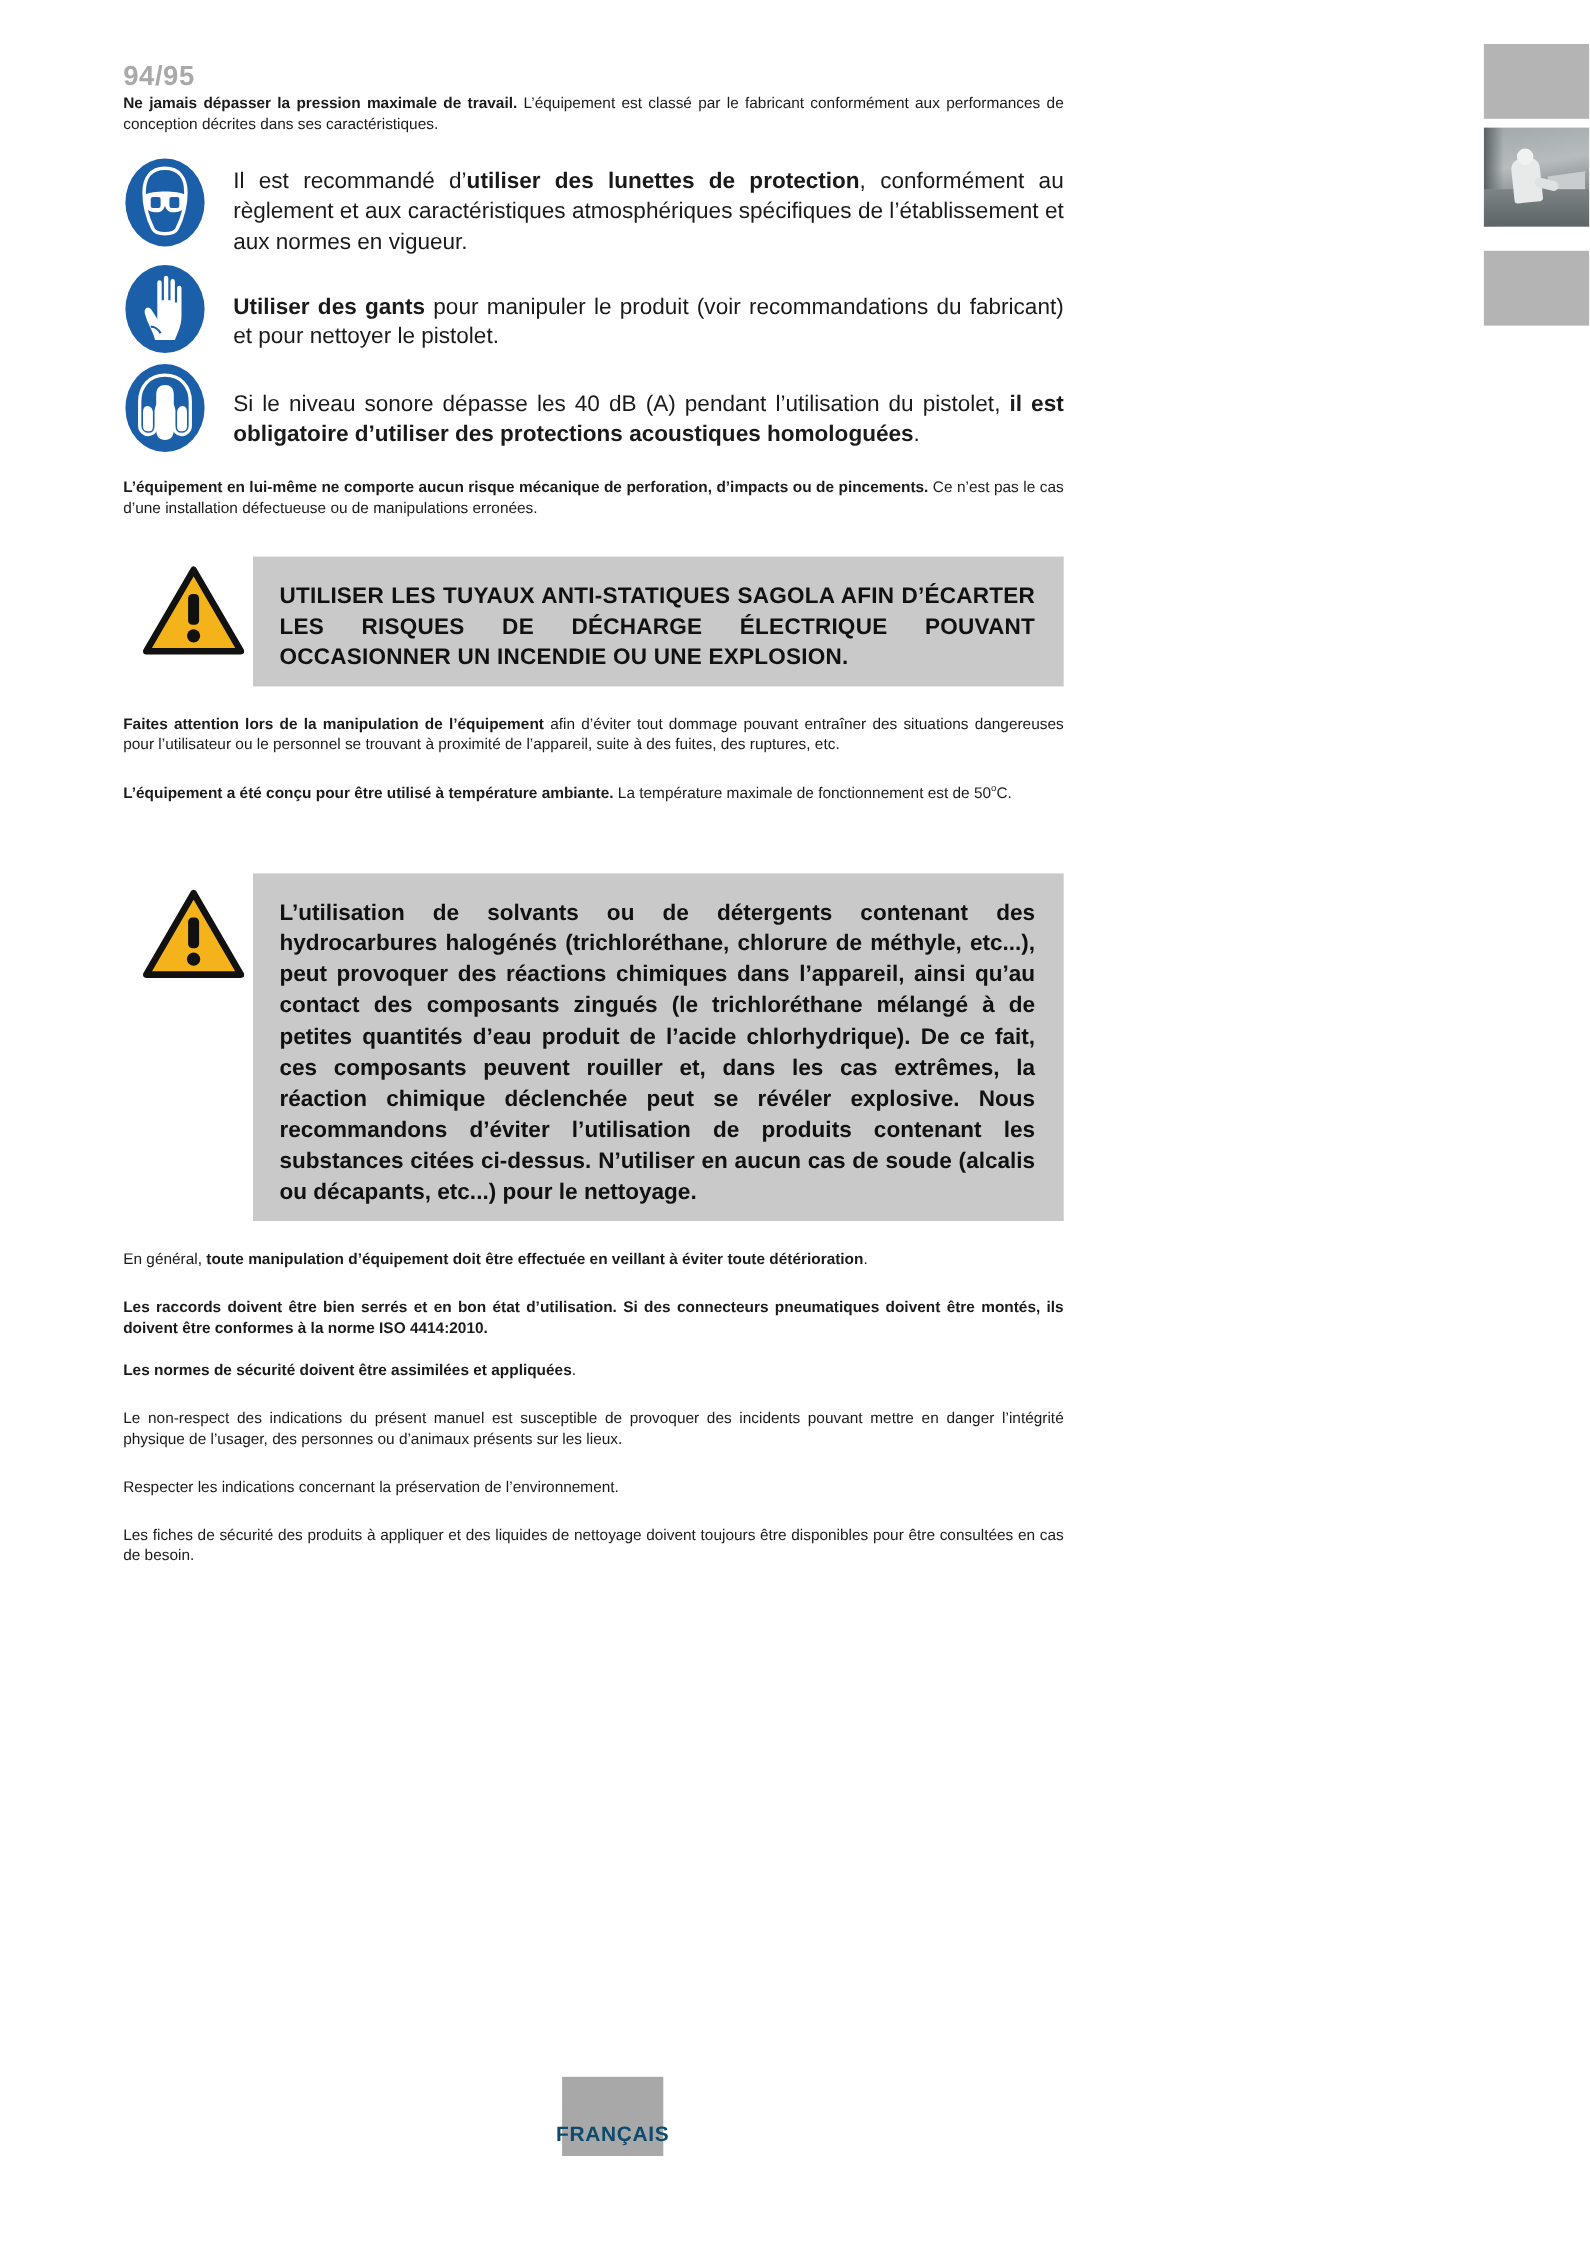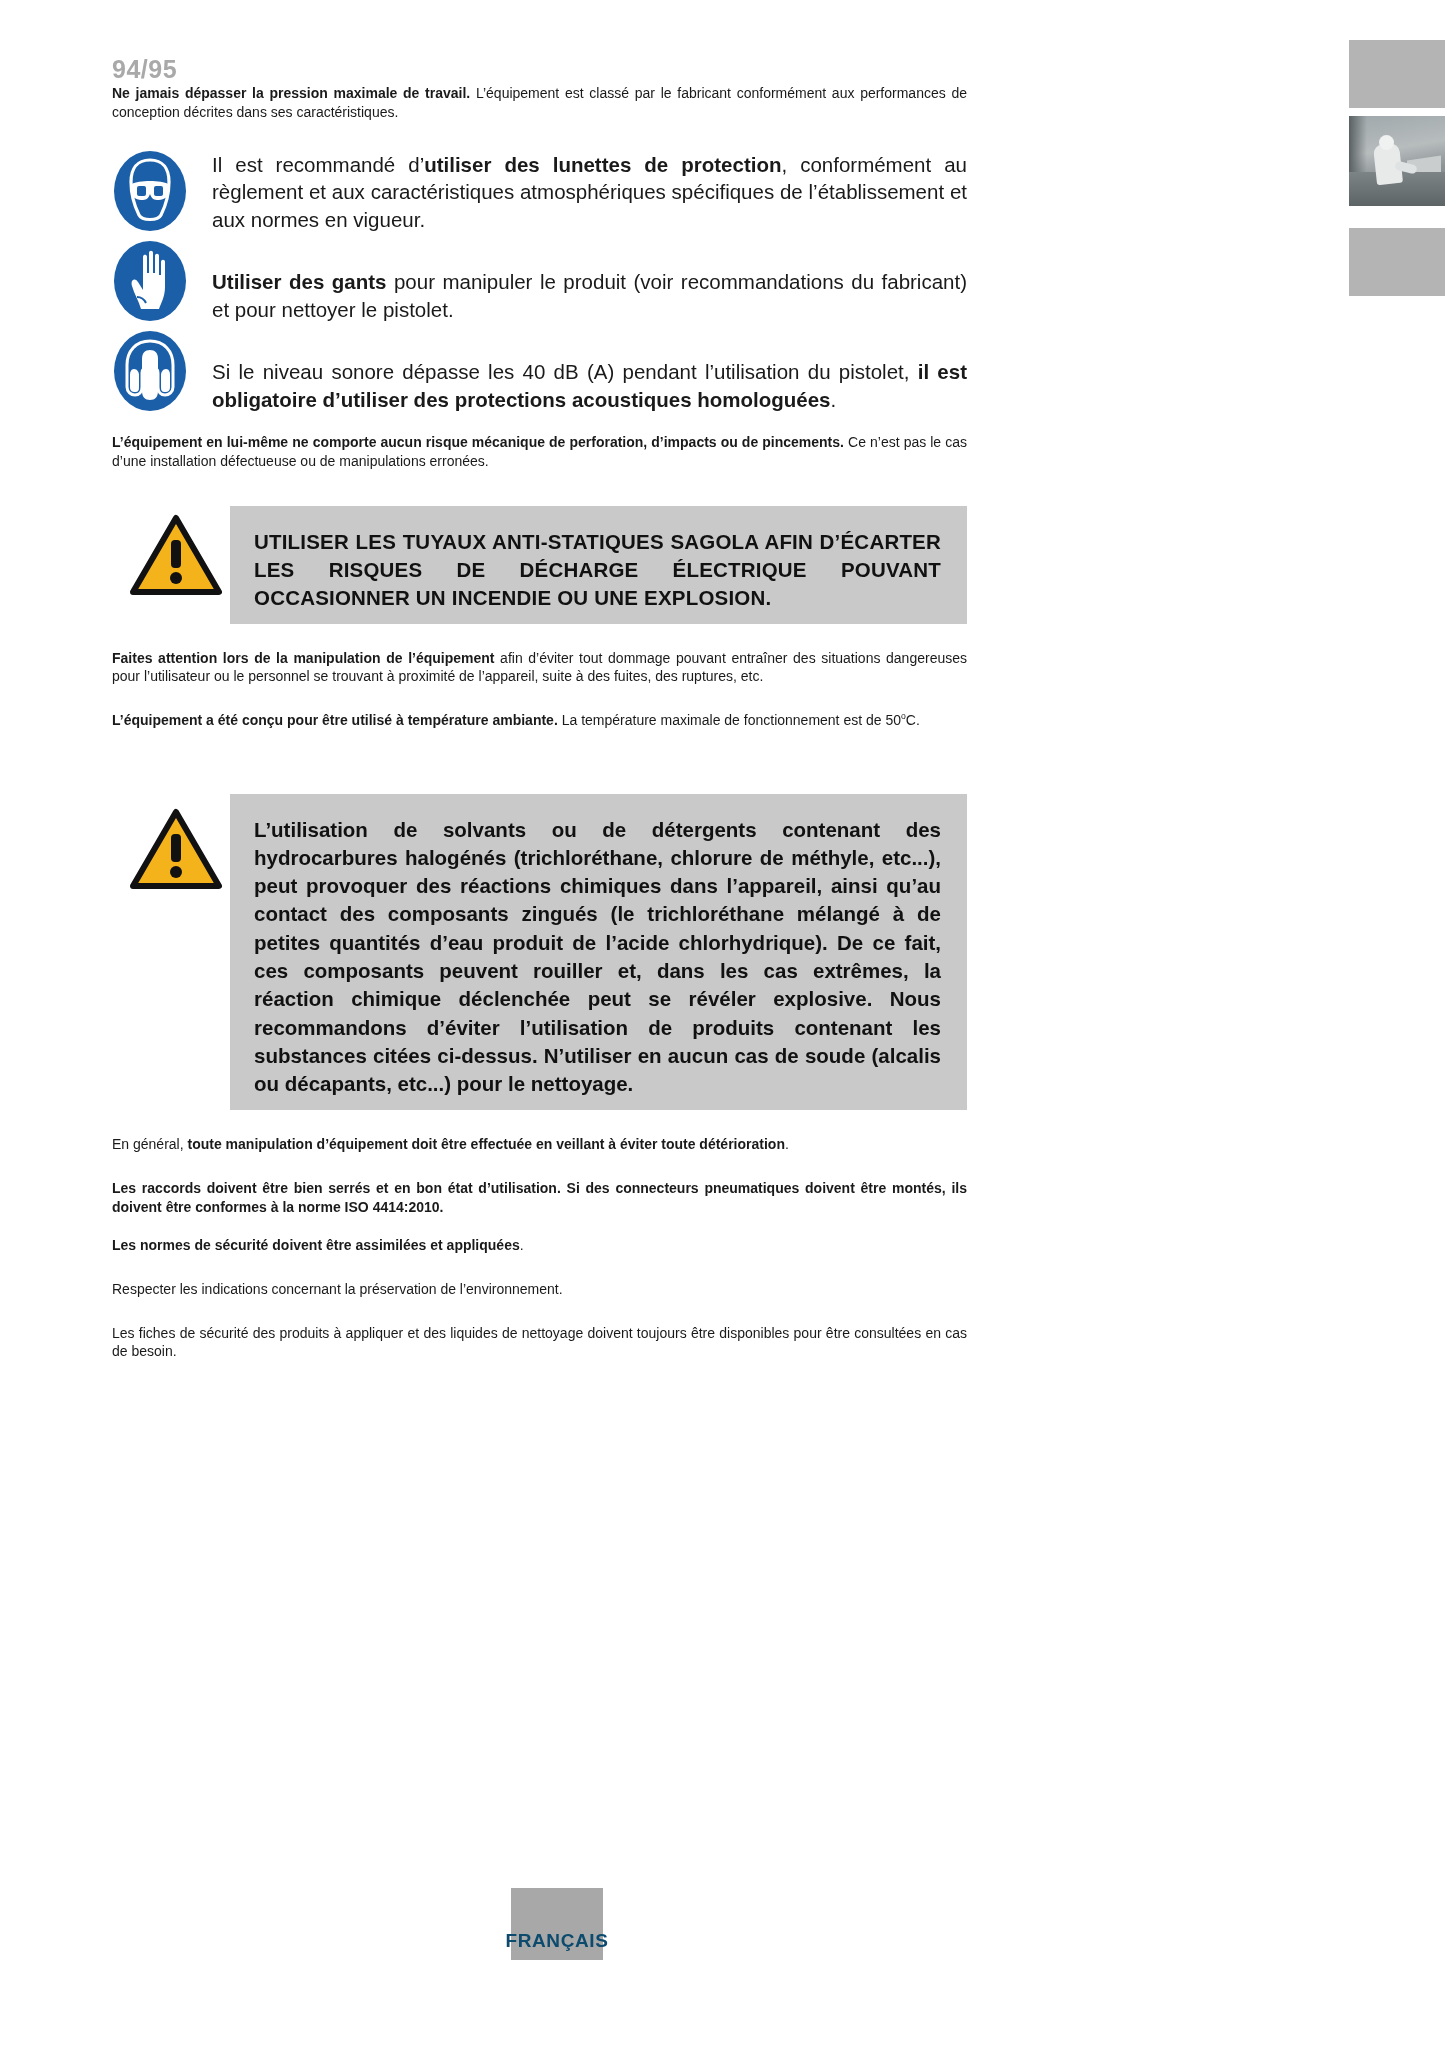--- a/index.html
+++ b/index.html
@@ -110,21 +110,21 @@
   p.para.gap { margin-top: 25px; }
   p.para.gap-sm { margin-top: 20px; }
   p.para b { font-weight: bold; }
 
   .first-para { margin-top: 30px; }
 
   
   .picto-list { margin-top: 14px; }
   .picto-row {
     display: flex;
-    align-items: flex-end;
+    align-items: center;
     margin-bottom: 6px;
   }
   .picto {
     flex: 0 0 auto;
     width: 76px;
     height: 84px;
     margin-right: 24px;
     position: relative;
   }
   .picto svg { display: block; }
@@ -295,20 +295,21 @@
         <p>L’utilisation de solvants ou de détergents contenant des hydrocarbures halogénés (trichloréthane, chlorure de méthyle, etc...), peut provoquer des réactions chimiques dans l’appareil, ainsi qu’au contact des composants zingués (le trichloréthane mélangé à de petites quantités d’eau produit de l’acide chlorhydrique). De ce fait, ces composants peuvent rouiller et, dans les cas extrêmes, la réaction chimique déclenchée peut se révéler explosive. Nous recommandons d’éviter l’utilisation de produits contenant les substances citées ci-dessus. N’utiliser en aucun cas de soude (alcalis ou décapants, etc...) pour le nettoyage.</p>
       </div>
     </div>
 
     <p class="para gap"><span>En général, </span><b>toute manipulation d’équipement doit être effectuée en veillant à éviter toute détérioration</b><span>.</span></p>
 
     <p class="para gap"><b>Les raccords doivent être bien serrés et en bon état d’utilisation. Si des connecteurs pneumatiques doivent être montés, ils doivent être conformes à la norme ISO 4414:2010.</b></p>
 
     <p class="para gap-sm"><b>Les normes de sécurité doivent être assimilées et appliquées</b><span>.</span></p>
 
+    <p class="para gap">Le non-respect des indications du présent manuel est susceptible de provoquer des incidents pouvant mettre en danger l’intégrité physique de l’usager, des personnes ou d’animaux présents sur les lieux.</p>
 
     <p class="para gap">Respecter les indications concernant la préservation de l’environnement.</p>
 
     <p class="para gap">Les fiches de sécurité des produits à appliquer et des liquides de nettoyage doivent toujours être disponibles pour être consultées en cas de besoin.</p>
 
   </div>
 
   <div class="footer-tab">FRANÇAIS</div>
 
 </div>

